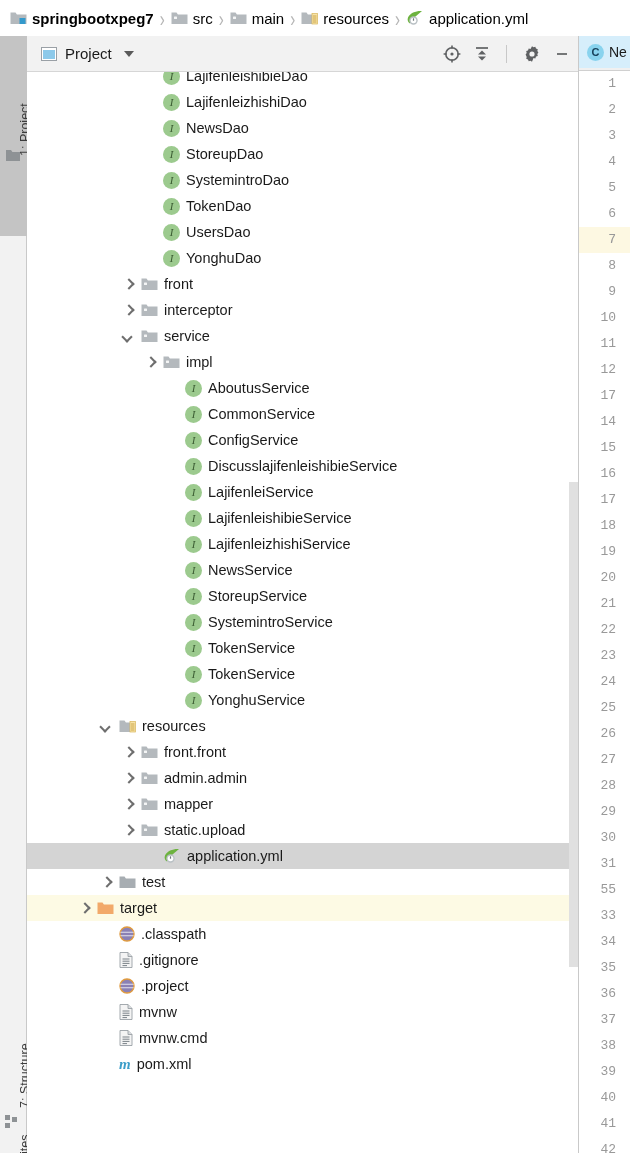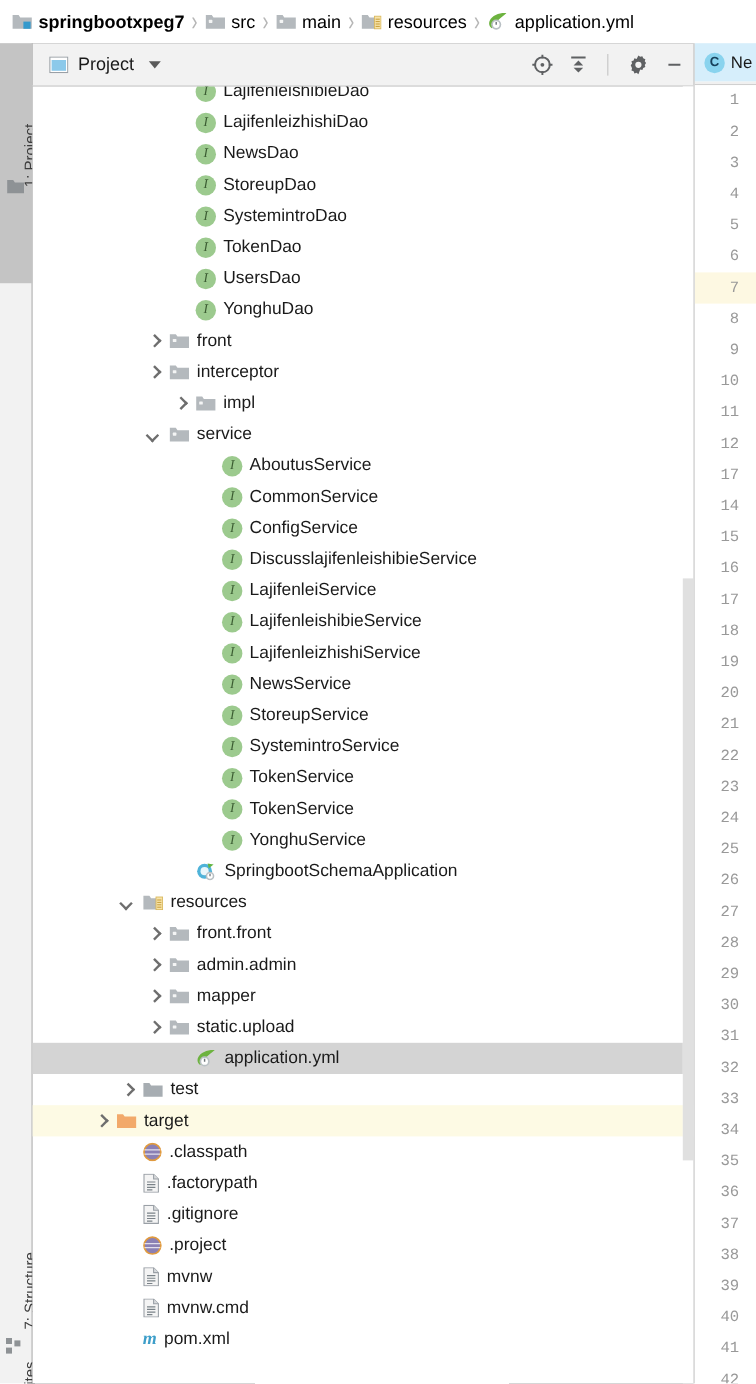--- a/index.html
+++ b/index.html
@@ -48,21 +48,21 @@
   }
   .vtab-project { left: 18px; top: 120px; }
   .vtab-structure { left: 18px; top: 1072px; color: #3c3c3c; }
   .vtab-favorites { left: 18px; top: 1150px; color: #3c3c3c; }
   .strip-icon { position: absolute; left: 5px; }
 
   
   .project-panel {
     position: absolute; left: 27px; top: 36px;
     width: 551px; height: 1117px;
-    background: #404040;
+    background: #fca5a5;
   }
   .panel-header {
     position: relative; height: 36px; width: 551px;
     background: #f2f2f2;
     border-bottom: 1px solid #d6d6d6;
     display: flex; align-items: center;
   }
   .panel-title-wrap { display: flex; align-items: center; gap: 8px; padding-left: 14px; }
   .panel-title { font-size: 15px; color: #1a1a1a; }
   .caret-down {
@@ -366,42 +366,42 @@
             <span style="display: inline-block; width: 7px; flex: 0 0 auto;"></span>
             <span class="ico">
               <svg width="17" height="14" viewBox="0 0 17 14">
                 <path d="M0.5 1.5h5l1.4 2H16.5v9.5H0.5z" fill="#b4b9bd"></path>
                 <rect x="3" y="5.5" width="3" height="2.6" rx="0.5" fill="#ffffff" opacity="0.85"></rect>
               </svg>
             </span>
             <span class="row-label">interceptor</span>
           </div>
           <div class="row">
-            <span style="display: inline-block; flex: 0 0 auto; width: 118px;"></span>
-            <span class="arrow right"></span>
+            <span style="display: inline-block; flex: 0 0 auto; width: 96px;"></span>
+            <span class="arrow down"></span>
             <span style="display: inline-block; width: 7px; flex: 0 0 auto;"></span>
             <span class="ico">
               <svg width="17" height="14" viewBox="0 0 17 14">
                 <path d="M0.5 1.5h5l1.4 2H16.5v9.5H0.5z" fill="#b4b9bd"></path>
                 <rect x="3" y="5.5" width="3" height="2.6" rx="0.5" fill="#ffffff" opacity="0.85"></rect>
               </svg>
             </span>
-            <span class="row-label">impl</span>
-          </div>
-          <div class="row">
-            <span style="display: inline-block; flex: 0 0 auto; width: 96px;"></span>
-            <span class="arrow down"></span>
+            <span class="row-label">service</span>
+          </div>
+          <div class="row">
+            <span style="display: inline-block; flex: 0 0 auto; width: 118px;"></span>
+            <span class="arrow right"></span>
             <span style="display: inline-block; width: 7px; flex: 0 0 auto;"></span>
             <span class="ico">
               <svg width="17" height="14" viewBox="0 0 17 14">
                 <path d="M0.5 1.5h5l1.4 2H16.5v9.5H0.5z" fill="#b4b9bd"></path>
                 <rect x="3" y="5.5" width="3" height="2.6" rx="0.5" fill="#ffffff" opacity="0.85"></rect>
               </svg>
             </span>
-            <span class="row-label">service</span>
+            <span class="row-label">impl</span>
           </div>
           <div class="row">
             <span style="display: inline-block; flex: 0 0 auto; width: 140px;"></span>
             <span class="arrow none"></span>
             <span style="display: inline-block; width: 7px; flex: 0 0 auto;"></span>
             <span class="iface">I</span>
             <span class="row-label">AboutusService</span>
           </div>
           <div class="row">
             <span style="display: inline-block; flex: 0 0 auto; width: 140px;"></span>
@@ -479,36 +479,20 @@
             <span style="display: inline-block; width: 7px; flex: 0 0 auto;"></span>
             <span class="iface">I</span>
             <span class="row-label">TokenService</span>
           </div>
           <div class="row">
             <span style="display: inline-block; flex: 0 0 auto; width: 140px;"></span>
             <span class="arrow none"></span>
             <span style="display: inline-block; width: 7px; flex: 0 0 auto;"></span>
             <span class="iface">I</span>
             <span class="row-label">YonghuService</span>
-          </div>
-          <div class="row">
-            <span style="display: inline-block; flex: 0 0 auto; width: 118px;"></span>
-            <span class="arrow none"></span>
-            <span style="display: inline-block; width: 7px; flex: 0 0 auto;"></span>
-            <span class="ico">
-              <svg width="18" height="16" viewBox="0 0 18 16">
-                <circle cx="7.5" cy="8" r="6.2" fill="#4fb3d9"></circle>
-                <circle cx="7.5" cy="8" r="3.4" fill="#e8f6fb"></circle>
-                <path d="M10 1.5l5 1-4 3z" fill="#62b543"></path>
-                <circle cx="12" cy="12" r="3.6" fill="#b9c0c4"></circle>
-                <circle cx="12" cy="12" r="2.3" fill="#ffffff"></circle>
-                <path d="M12 10.2v2" stroke="#6e7579" stroke-width="1.1"></path>
-              </svg>
-            </span>
-            <span class="row-label">SpringbootSchemaApplication</span>
           </div>
           <div class="row">
             <span style="display: inline-block; flex: 0 0 auto; width: 74px;"></span>
             <span class="arrow down"></span>
             <span style="display: inline-block; width: 7px; flex: 0 0 auto;"></span>
             <span class="ico">
               <svg width="17" height="14" viewBox="0 0 17 14">
                 <path d="M0.5 1.5h5l1.4 2H12v9.5H0.5z" fill="#b4b9bd"></path>
                 <rect x="11" y="2.5" width="5.5" height="10.5" fill="#f7e3a8" stroke="#d8b65a" stroke-width="0.7"></rect>
                 <path d="M12 5h3.5M12 7h3.5M12 9h3.5M12 11h3.5" stroke="#c49a34" stroke-width="0.8"></path>
@@ -604,33 +588,20 @@
             <span style="display: inline-block; flex: 0 0 auto; width: 74px;"></span>
             <span class="arrow none"></span>
             <span style="display: inline-block; width: 7px; flex: 0 0 auto;"></span>
             <span class="ico">
               <svg width="16" height="16" viewBox="0 0 16 16">
                 <circle cx="8" cy="8" r="7" fill="#8b80b4" stroke="#e09a3e" stroke-width="1.4"></circle>
                 <path d="M1.4 6.3h13.2M1.4 9.7h13.2" stroke="#ffffff" stroke-width="1.1" opacity="0.75"></path>
               </svg>
             </span>
             <span class="row-label">.classpath</span>
-          </div>
-          <div class="row">
-            <span style="display: inline-block; flex: 0 0 auto; width: 74px;"></span>
-            <span class="arrow none"></span>
-            <span style="display: inline-block; width: 7px; flex: 0 0 auto;"></span>
-            <span class="ico">
-              <svg width="14" height="16" viewBox="0 0 14 16">
-                <path d="M1 0.5h8l4 4v11H1z" fill="#f4f4f4" stroke="#9aa0a6" stroke-width="0.9"></path>
-                <path d="M9 0.5v4h4" fill="#d8dbdd" stroke="#9aa0a6" stroke-width="0.9"></path>
-                <path d="M3.5 7h7M3.5 9.2h7M3.5 11.4h7M3.5 13.6h4.5" stroke="#7a8288" stroke-width="1"></path>
-              </svg>
-            </span>
-            <span class="row-label">.factorypath</span>
           </div>
           <div class="row">
             <span style="display: inline-block; flex: 0 0 auto; width: 74px;"></span>
             <span class="arrow none"></span>
             <span style="display: inline-block; width: 7px; flex: 0 0 auto;"></span>
             <span class="ico">
               <svg width="14" height="16" viewBox="0 0 14 16">
                 <path d="M1 0.5h8l4 4v11H1z" fill="#f4f4f4" stroke="#9aa0a6" stroke-width="0.9"></path>
                 <path d="M9 0.5v4h4" fill="#d8dbdd" stroke="#9aa0a6" stroke-width="0.9"></path>
                 <path d="M3.5 7h7M3.5 9.2h7M3.5 11.4h7M3.5 13.6h4.5" stroke="#7a8288" stroke-width="1"></path>
@@ -722,21 +693,21 @@
         <div class="ln">22</div>
         <div class="ln">23</div>
         <div class="ln">24</div>
         <div class="ln">25</div>
         <div class="ln">26</div>
         <div class="ln">27</div>
         <div class="ln">28</div>
         <div class="ln">29</div>
         <div class="ln">30</div>
         <div class="ln">31</div>
-        <div class="ln">32</div>
+        <div class="ln">55</div>
         <div class="ln">33</div>
         <div class="ln">34</div>
         <div class="ln">35</div>
         <div class="ln">36</div>
         <div class="ln">37</div>
         <div class="ln">38</div>
         <div class="ln">39</div>
         <div class="ln">40</div>
         <div class="ln">41</div>
         <div class="ln">42</div>

